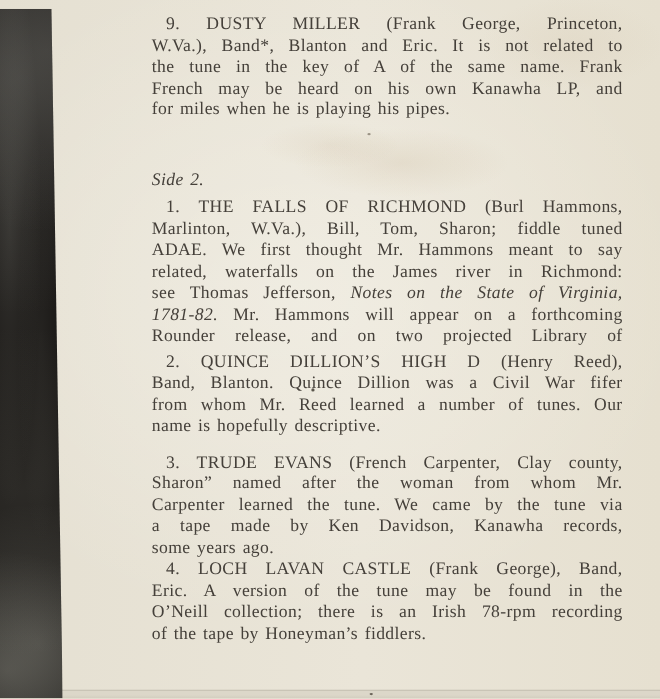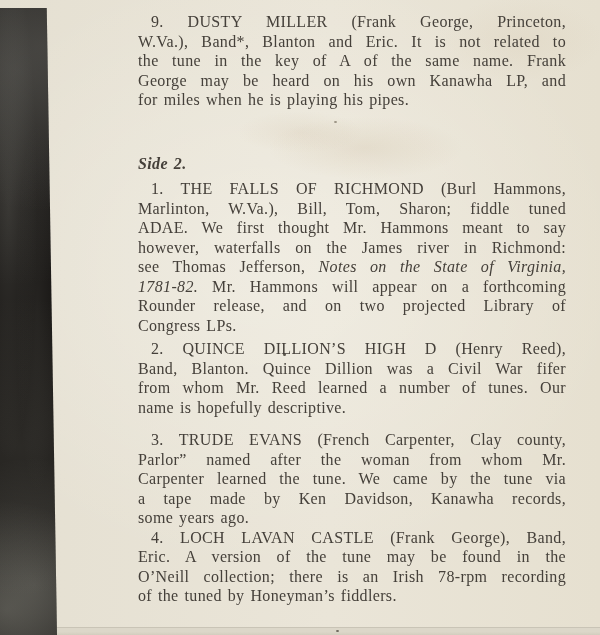--- a/index.html
+++ b/index.html
@@ -50,21 +50,21 @@
 
   
   .text-col {
     position: absolute; left: 138px; top: 12px; width: 428px;
     color: #45403a;
     font-size: 16px; line-height: 19.5px;
     letter-spacing: 0.35px; word-spacing: 1.6px;
     z-index: 4;
   }
   .para { margin: 0; }
-  .para:nth-child(2) { margin-top: 44px; font-weight: bold; }  
+  .para:nth-child(2) { margin-top: 44px; }  
   .para:nth-child(3) { margin-top: 6px; }
   .para:nth-child(4) { margin-top: 4px; }
   .para:nth-child(5) { margin-top: 13px; }
   .para:nth-child(6) { margin-top: 0; }
   .line {
     height: 19.5px;
     text-align: justify;
     text-align-last: justify;
   }
   .line.last { text-align-last: left; }
@@ -79,49 +79,48 @@
   <div class="bottom-band"></div>
   <div class="black-strip"></div>
   <div class="speck speck-1"></div>
   <div class="speck speck-2"></div>
   <div class="speck speck-3"></div>
   <div class="text-col">
       <div class="para">
         <div class="line indent"><span>9. DUSTY MILLER (Frank George, Princeton,</span></div>
         <div class="line"><span>W.Va.), Band*, Blanton and Eric. It is not related to</span></div>
         <div class="line"><span>the tune in the key of A of the same name. Frank</span></div>
-        <div class="line"><span>George may be heard on his own Kanawha LP, and</span></div>
+        <div class="line"><span>French may be heard on his own Kanawha LP, and</span></div>
         <div class="line last"><span>for miles when he is playing his pipes.</span></div>
       </div>
       <div class="para">
         <div class="line last"><span class="it">Side 2.</span></div>
       </div>
       <div class="para">
         <div class="line indent"><span>1. THE FALLS OF RICHMOND (Burl Hammons,</span></div>
         <div class="line"><span>Marlinton, W.Va.), Bill, Tom, Sharon; fiddle tuned</span></div>
         <div class="line"><span>ADAE. We first thought Mr. Hammons meant to say</span></div>
-        <div class="line"><span>however, waterfalls on the James river in Richmond:</span></div>
+        <div class="line"><span>related, waterfalls on the James river in Richmond:</span></div>
         <div class="line"><span>see Thomas Jefferson, </span><span class="it">Notes on the State of Virginia,</span></div>
         <div class="line"><span class="it">1781-82.</span><span> Mr. Hammons will appear on a forthcoming</span></div>
         <div class="line"><span>Rounder release, and on two projected Library of</span></div>
-        <div class="line last"><span>Congress LPs.</span></div>
       </div>
       <div class="para">
         <div class="line indent"><span>2. QUINCE DILLION’S HIGH D (Henry Reed),</span></div>
         <div class="line"><span>Band, Blanton. Quince Dillion was a Civil War fifer</span></div>
         <div class="line"><span>from whom Mr. Reed learned a number of tunes. Our</span></div>
         <div class="line last"><span>name is hopefully descriptive.</span></div>
       </div>
       <div class="para">
         <div class="line indent"><span>3. TRUDE EVANS (French Carpenter, Clay county,</span></div>
-        <div class="line"><span>Parlor” named after the woman from whom Mr.</span></div>
+        <div class="line"><span>Sharon” named after the woman from whom Mr.</span></div>
         <div class="line"><span>Carpenter learned the tune. We came by the tune via</span></div>
         <div class="line"><span>a tape made by Ken Davidson, Kanawha records,</span></div>
         <div class="line last"><span>some years ago.</span></div>
       </div>
       <div class="para">
         <div class="line indent"><span>4. LOCH LAVAN CASTLE (Frank George), Band,</span></div>
         <div class="line"><span>Eric. A version of the tune may be found in the</span></div>
         <div class="line"><span>O’Neill collection; there is an Irish 78-rpm recording</span></div>
-        <div class="line last"><span>of the tuned by Honeyman’s fiddlers.</span></div>
+        <div class="line last"><span>of the tape by Honeyman’s fiddlers.</span></div>
       </div>
     </div>
 </div>
 
 </body></html>

